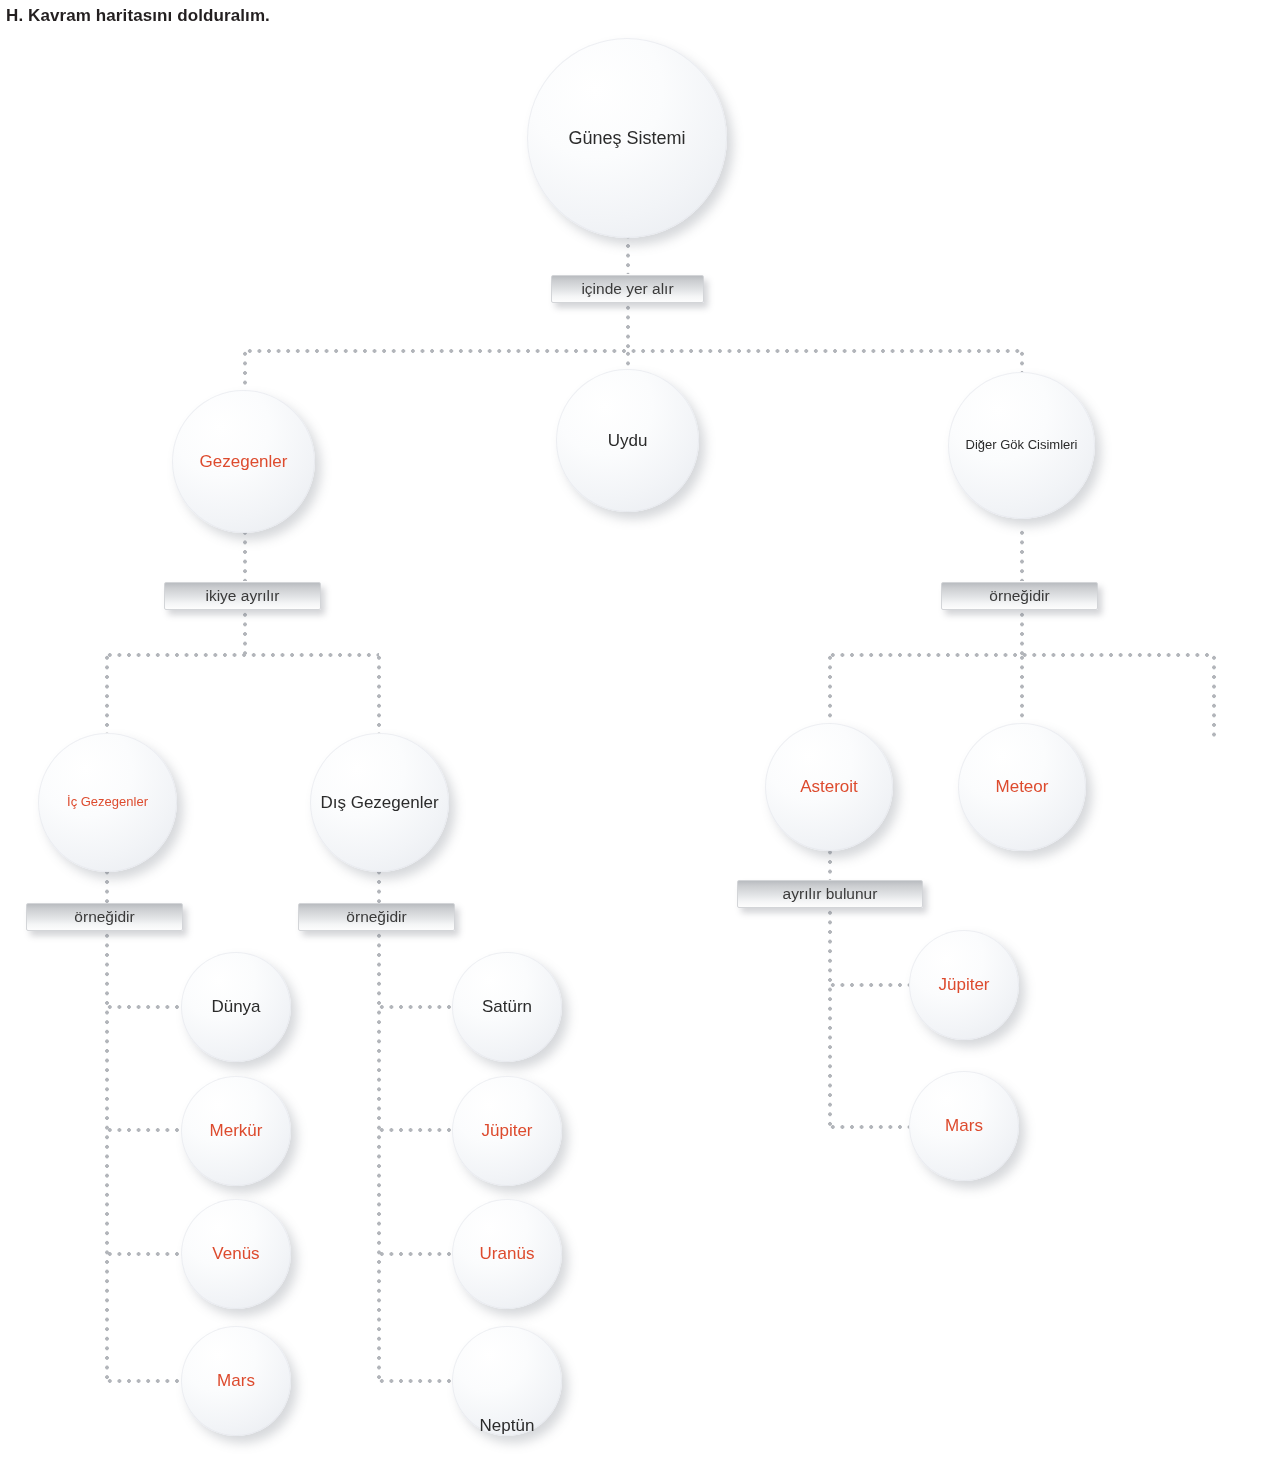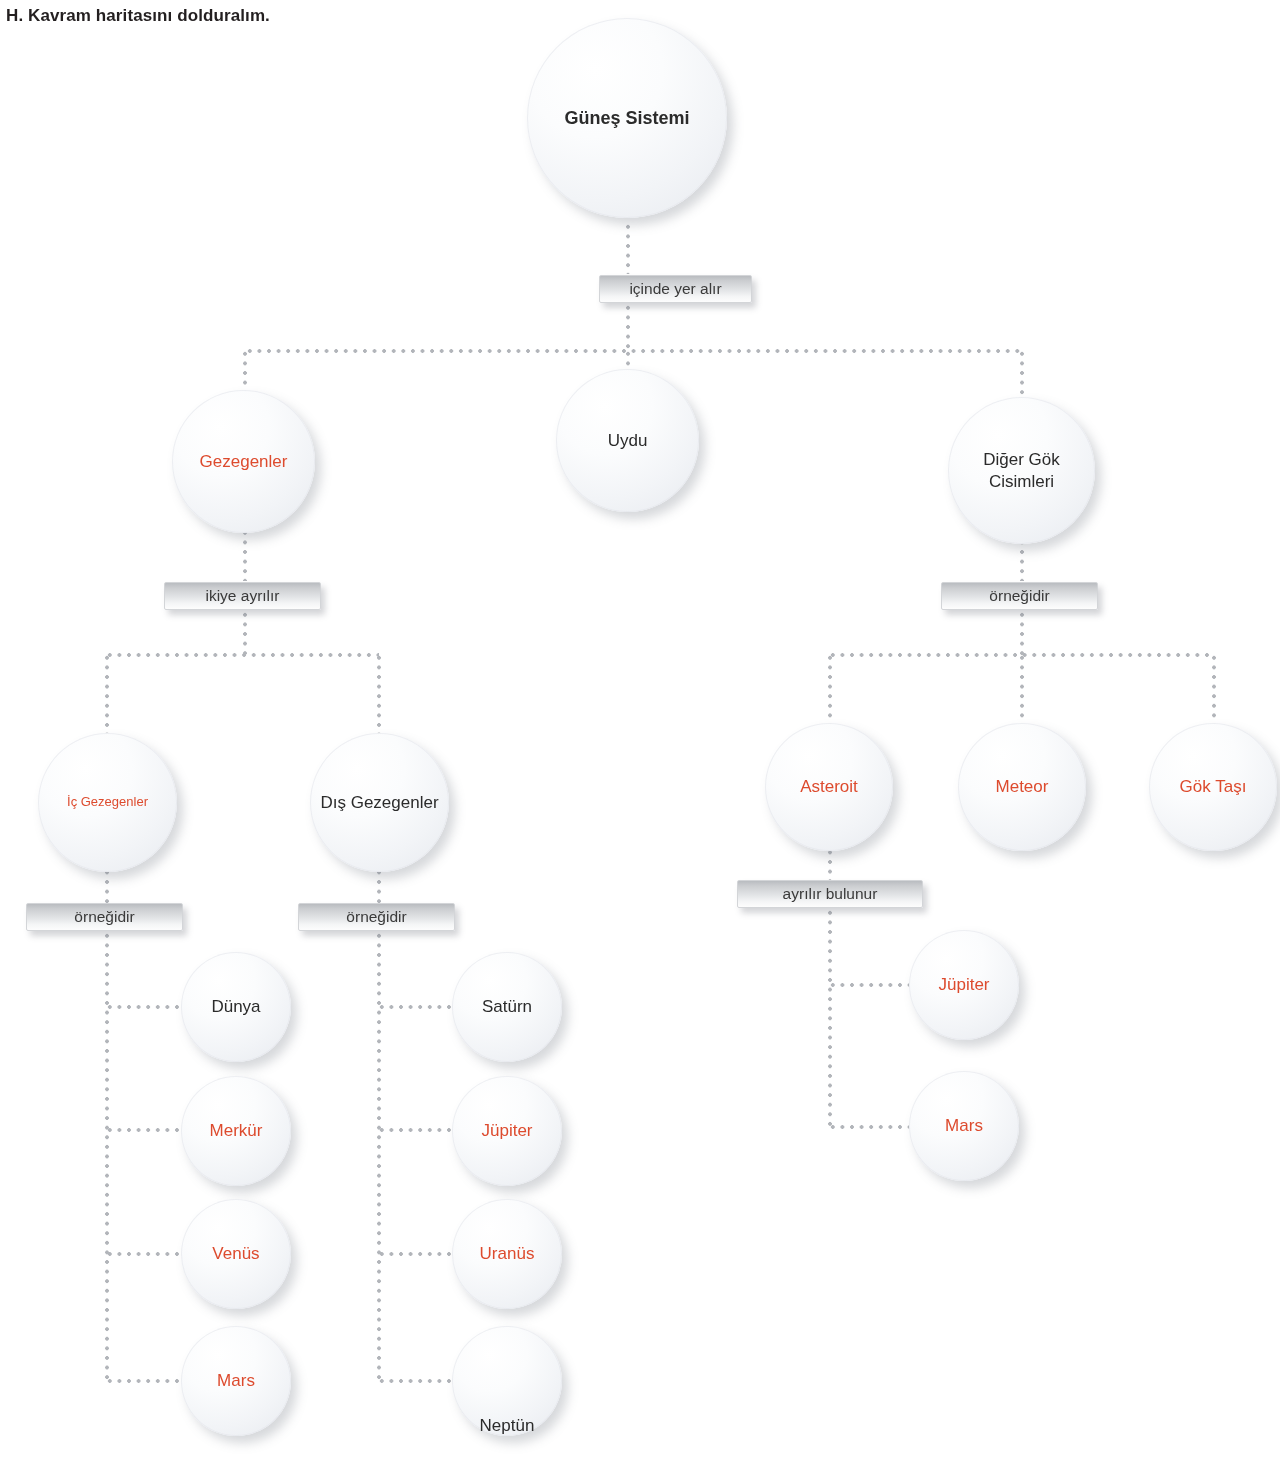--- a/index.html
+++ b/index.html
@@ -123,35 +123,35 @@
   <div class="doth" style="left:377px; top:1005px; width:78px;"></div>
   <div class="doth" style="left:377px; top:1128px; width:78px;"></div>
   <div class="doth" style="left:377px; top:1252px; width:78px;"></div>
   <div class="doth" style="left:377px; top:1379px; width:78px;"></div>
 
   <div class="dotv" style="left:828px; top:838px; height:42px;"></div>
   <div class="dotv" style="left:828px; top:908px; height:221px;"></div>
   <div class="doth" style="left:828px; top:983px; width:82px;"></div>
   <div class="doth" style="left:828px; top:1125px; width:82px;"></div>
 
-  <div class="node" style="left:527px; top:18px; width:200px; height:200px; font-size:18px;font-weight:bold;">
+  <div class="node" style="left:527px; top:38px; width:200px; height:200px; font-size:18px;">
     <span class="lbl">Güneş Sistemi</span>
   </div>
 
-  <div class="rel" style="left:551px; top:275px; width:153px;margin-left:48px;">
+  <div class="rel" style="left:551px; top:275px; width:153px;">
     <span>içinde yer alır</span>
   </div>
 
   <div class="node red" style="left:172px; top:390px; width:143px; height:143px; font-size:17px;">
     <span class="lbl">Gezegenler</span>
   </div>
   <div class="node" style="left:556px; top:369px; width:143px; height:143px; font-size:17px;">
     <span class="lbl">Uydu</span>
   </div>
-  <div class="node" style="left:948px; top:397px; width:147px; height:147px; font-size:17px;">
+  <div class="node" style="left:948px; top:372px; width:147px; height:147px; font-size:13px;">
     <span class="lbl">Diğer Gök Cisimleri</span>
   </div>
 
   <div class="rel" style="left:164px; top:582px; width:157px;">
     <span>ikiye ayrılır</span>
   </div>
   <div class="rel" style="left:941px; top:582px; width:157px;">
     <span>örneğidir</span>
   </div>
 
@@ -161,23 +161,20 @@
   <div class="node" style="left:310px; top:733px; width:139px; height:139px; font-size:17px;">
     <span class="lbl">Dış Gezegenler</span>
   </div>
 
   <div class="node red" style="left:765px; top:723px; width:128px; height:128px; font-size:17px;">
     <span class="lbl">Asteroit</span>
   </div>
   <div class="node red" style="left:958px; top:723px; width:128px; height:128px; font-size:17px;text-align:right;">
     <span class="lbl">Meteor</span>
   </div>
-  <div class="node red" style="left:1149px; top:723px; width:128px; height:128px; font-size:17px;">
-    <span class="lbl">Gök Taşı</span>
-  </div>
 
   <div class="rel" style="left:26px; top:903px; width:157px;">
     <span>örneğidir</span>
   </div>
   <div class="rel" style="left:298px; top:903px; width:157px;">
     <span>örneğidir</span>
   </div>
   <div class="rel" style="left:737px; top:880px; width:186px;">
     <span>ayrılır bulunur</span>
   </div>

